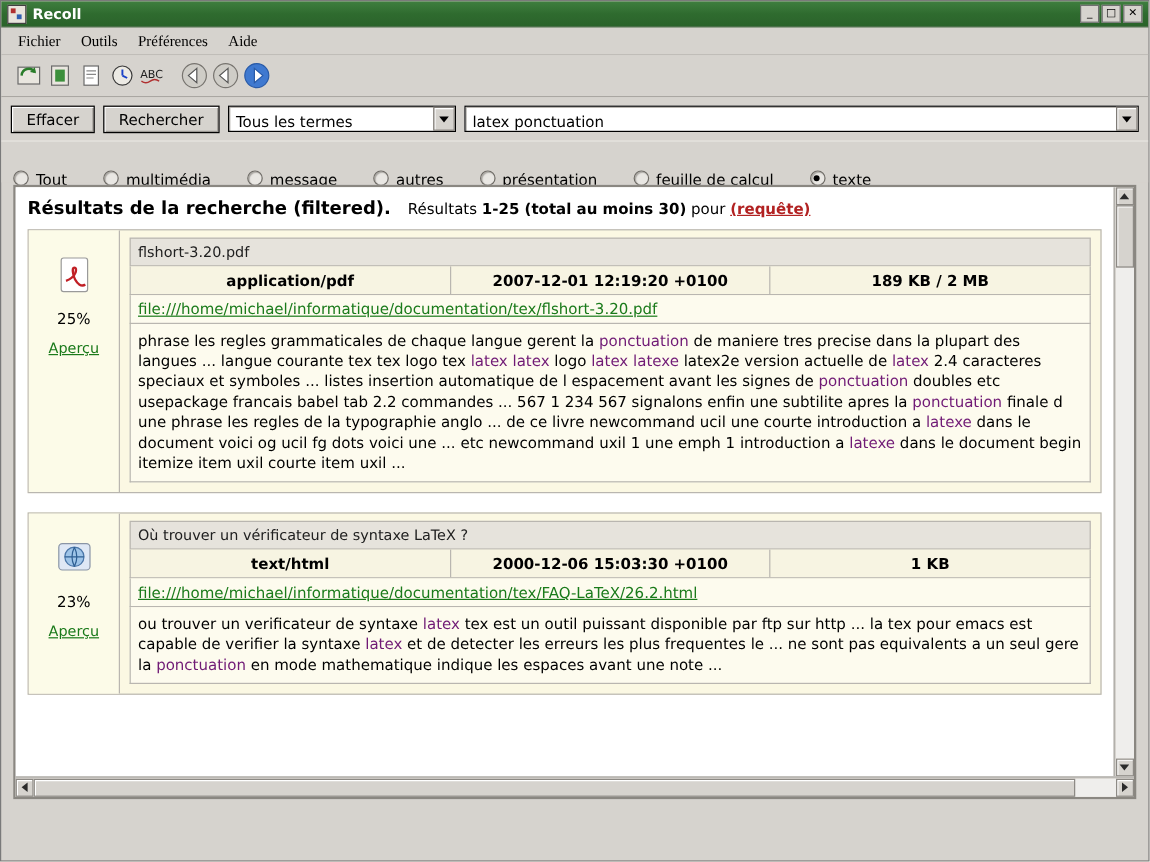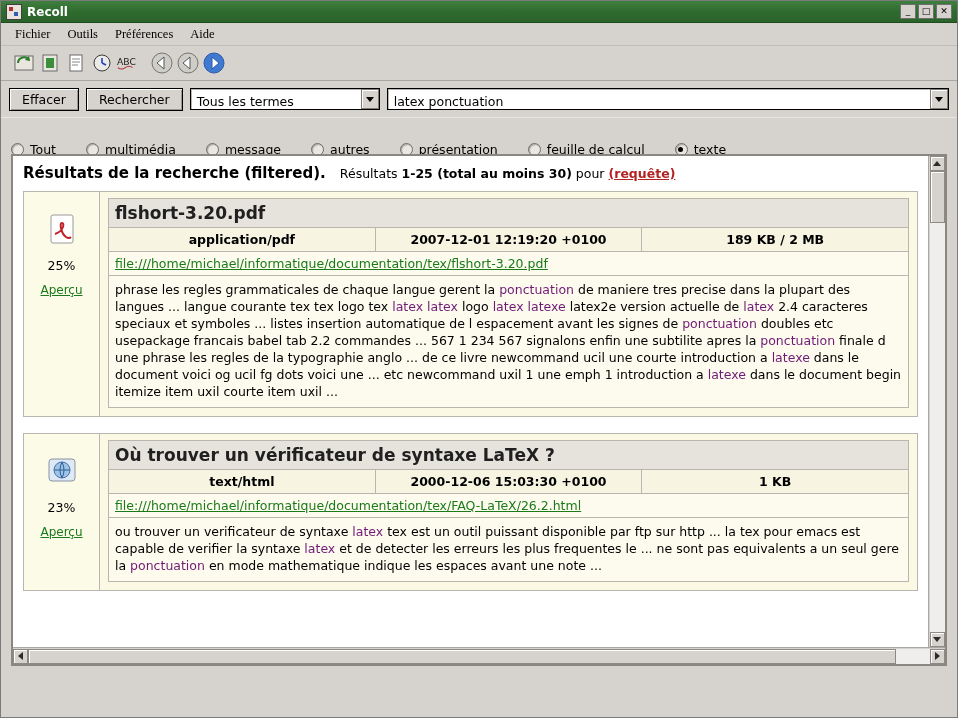--- a/index.html
+++ b/index.html
@@ -158,21 +158,21 @@
   .radiorow {
     height: 34px;
     background: #d6d3ce;
     border-top: 1px solid #e8e6e2;
     display: flex;
     align-items: center;
     padding: 0 10px;
     font-size: 12.5px;
   }
   .radio {
-    display: flex; align-items: center;
+    display: flex; 
     margin-right: 30px;
     white-space: nowrap;
     margin-top: 29px;
   }
   .radio .dot {
     width: 11px; height: 11px;
     border-radius: 50%;
     border: 1px solid #6d6a65;
     background: #e9e7e3;
     box-shadow: inset 1px 1px 1px #a9a6a1;
@@ -246,22 +246,22 @@
     margin-top: 10px;
   }
   .res-right {
     flex: 1;
     padding: 6px 8px 8px 8px;
     box-sizing: border-box;
   }
   .res-title {
     background: #e6e3dc;
     border: 1px solid #b9b6b0;
-    font-weight: bold;
-    font-size: 17px;
+    font-weight: normal;
+    font-size: 12px;
     padding: 4px 6px;
     color: #202020;
   }
   .res-meta {
     display: flex;
     border: 1px solid #b9b6b0;
     border-top: none;
     background: #f7f4e2;
     font-size: 12.5px;
     font-weight: bold;

